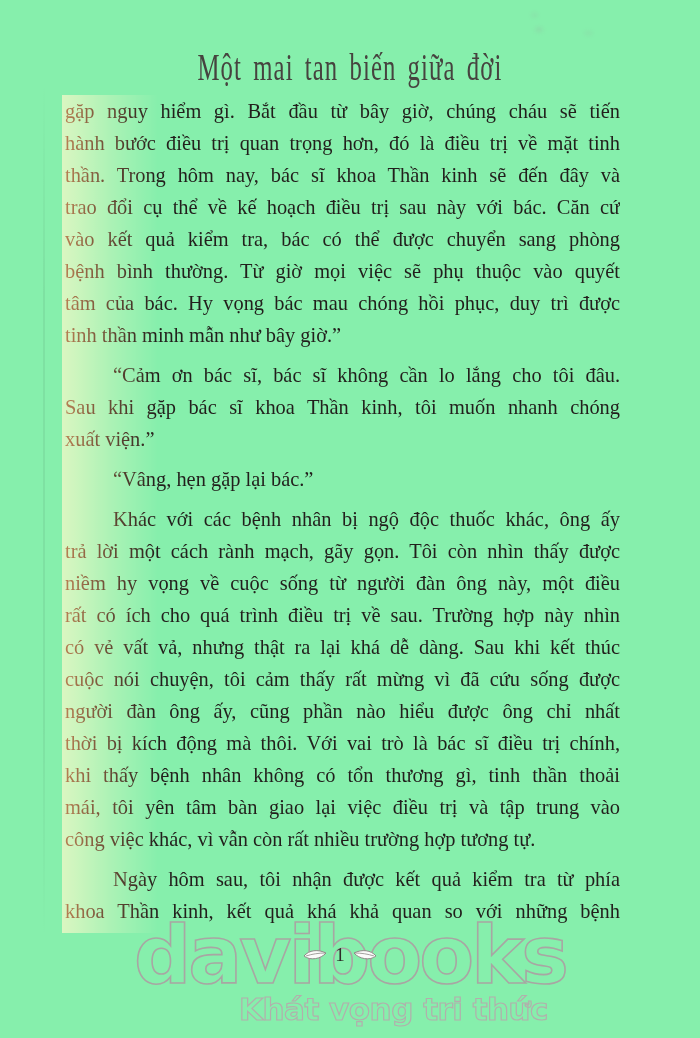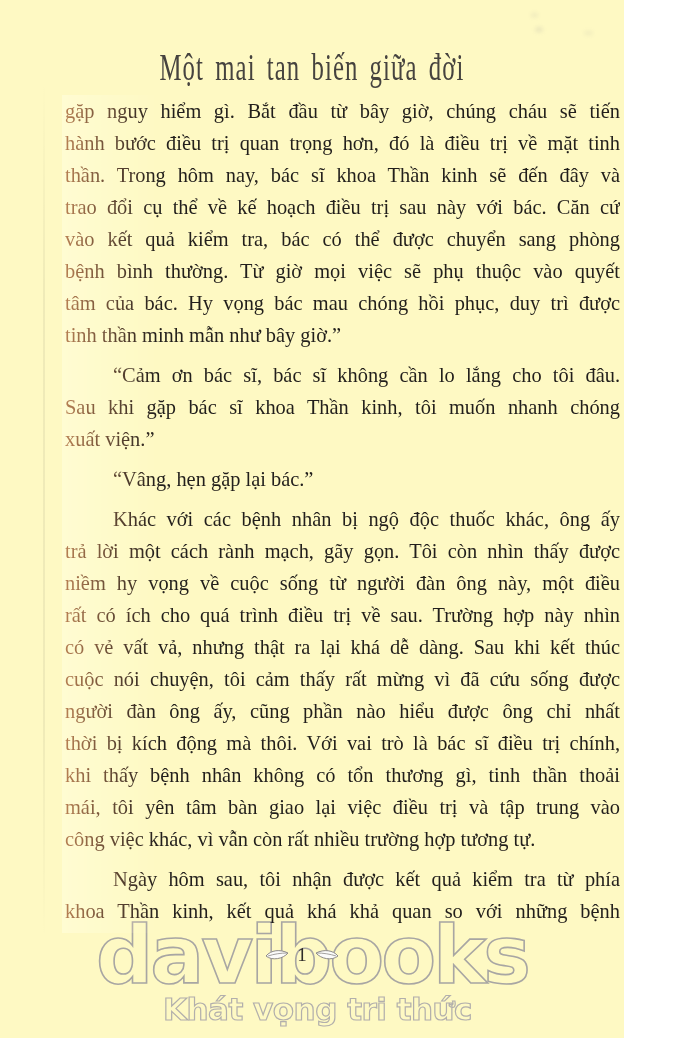--- a/index.html
+++ b/index.html
@@ -1,18 +1,18 @@
 <!DOCTYPE html>
 <html><head>
 <meta charset="utf-8">
 <style>
   html,body { margin:0; padding:0; background:#ffffff; }
   .page {
-    position:relative; width:624px; height:1038px;
-    background:#fef9c3; overflow:hidden;
+    position:relative; width:700px; height:1038px;
+    background:#86efac; overflow:hidden;
     font-family:"Liberation Serif","DejaVu Serif",serif;
   }
 
   
   .title {
     position:absolute; top:50px; left:0; width:100%;
     text-align:center; font-size:33px; font-weight:400;
     color:#46433f; letter-spacing:1.5px; word-spacing:5px;
     transform:scale(0.75,1.12); transform-origin:center top;
     line-height:1; white-space:nowrap;

